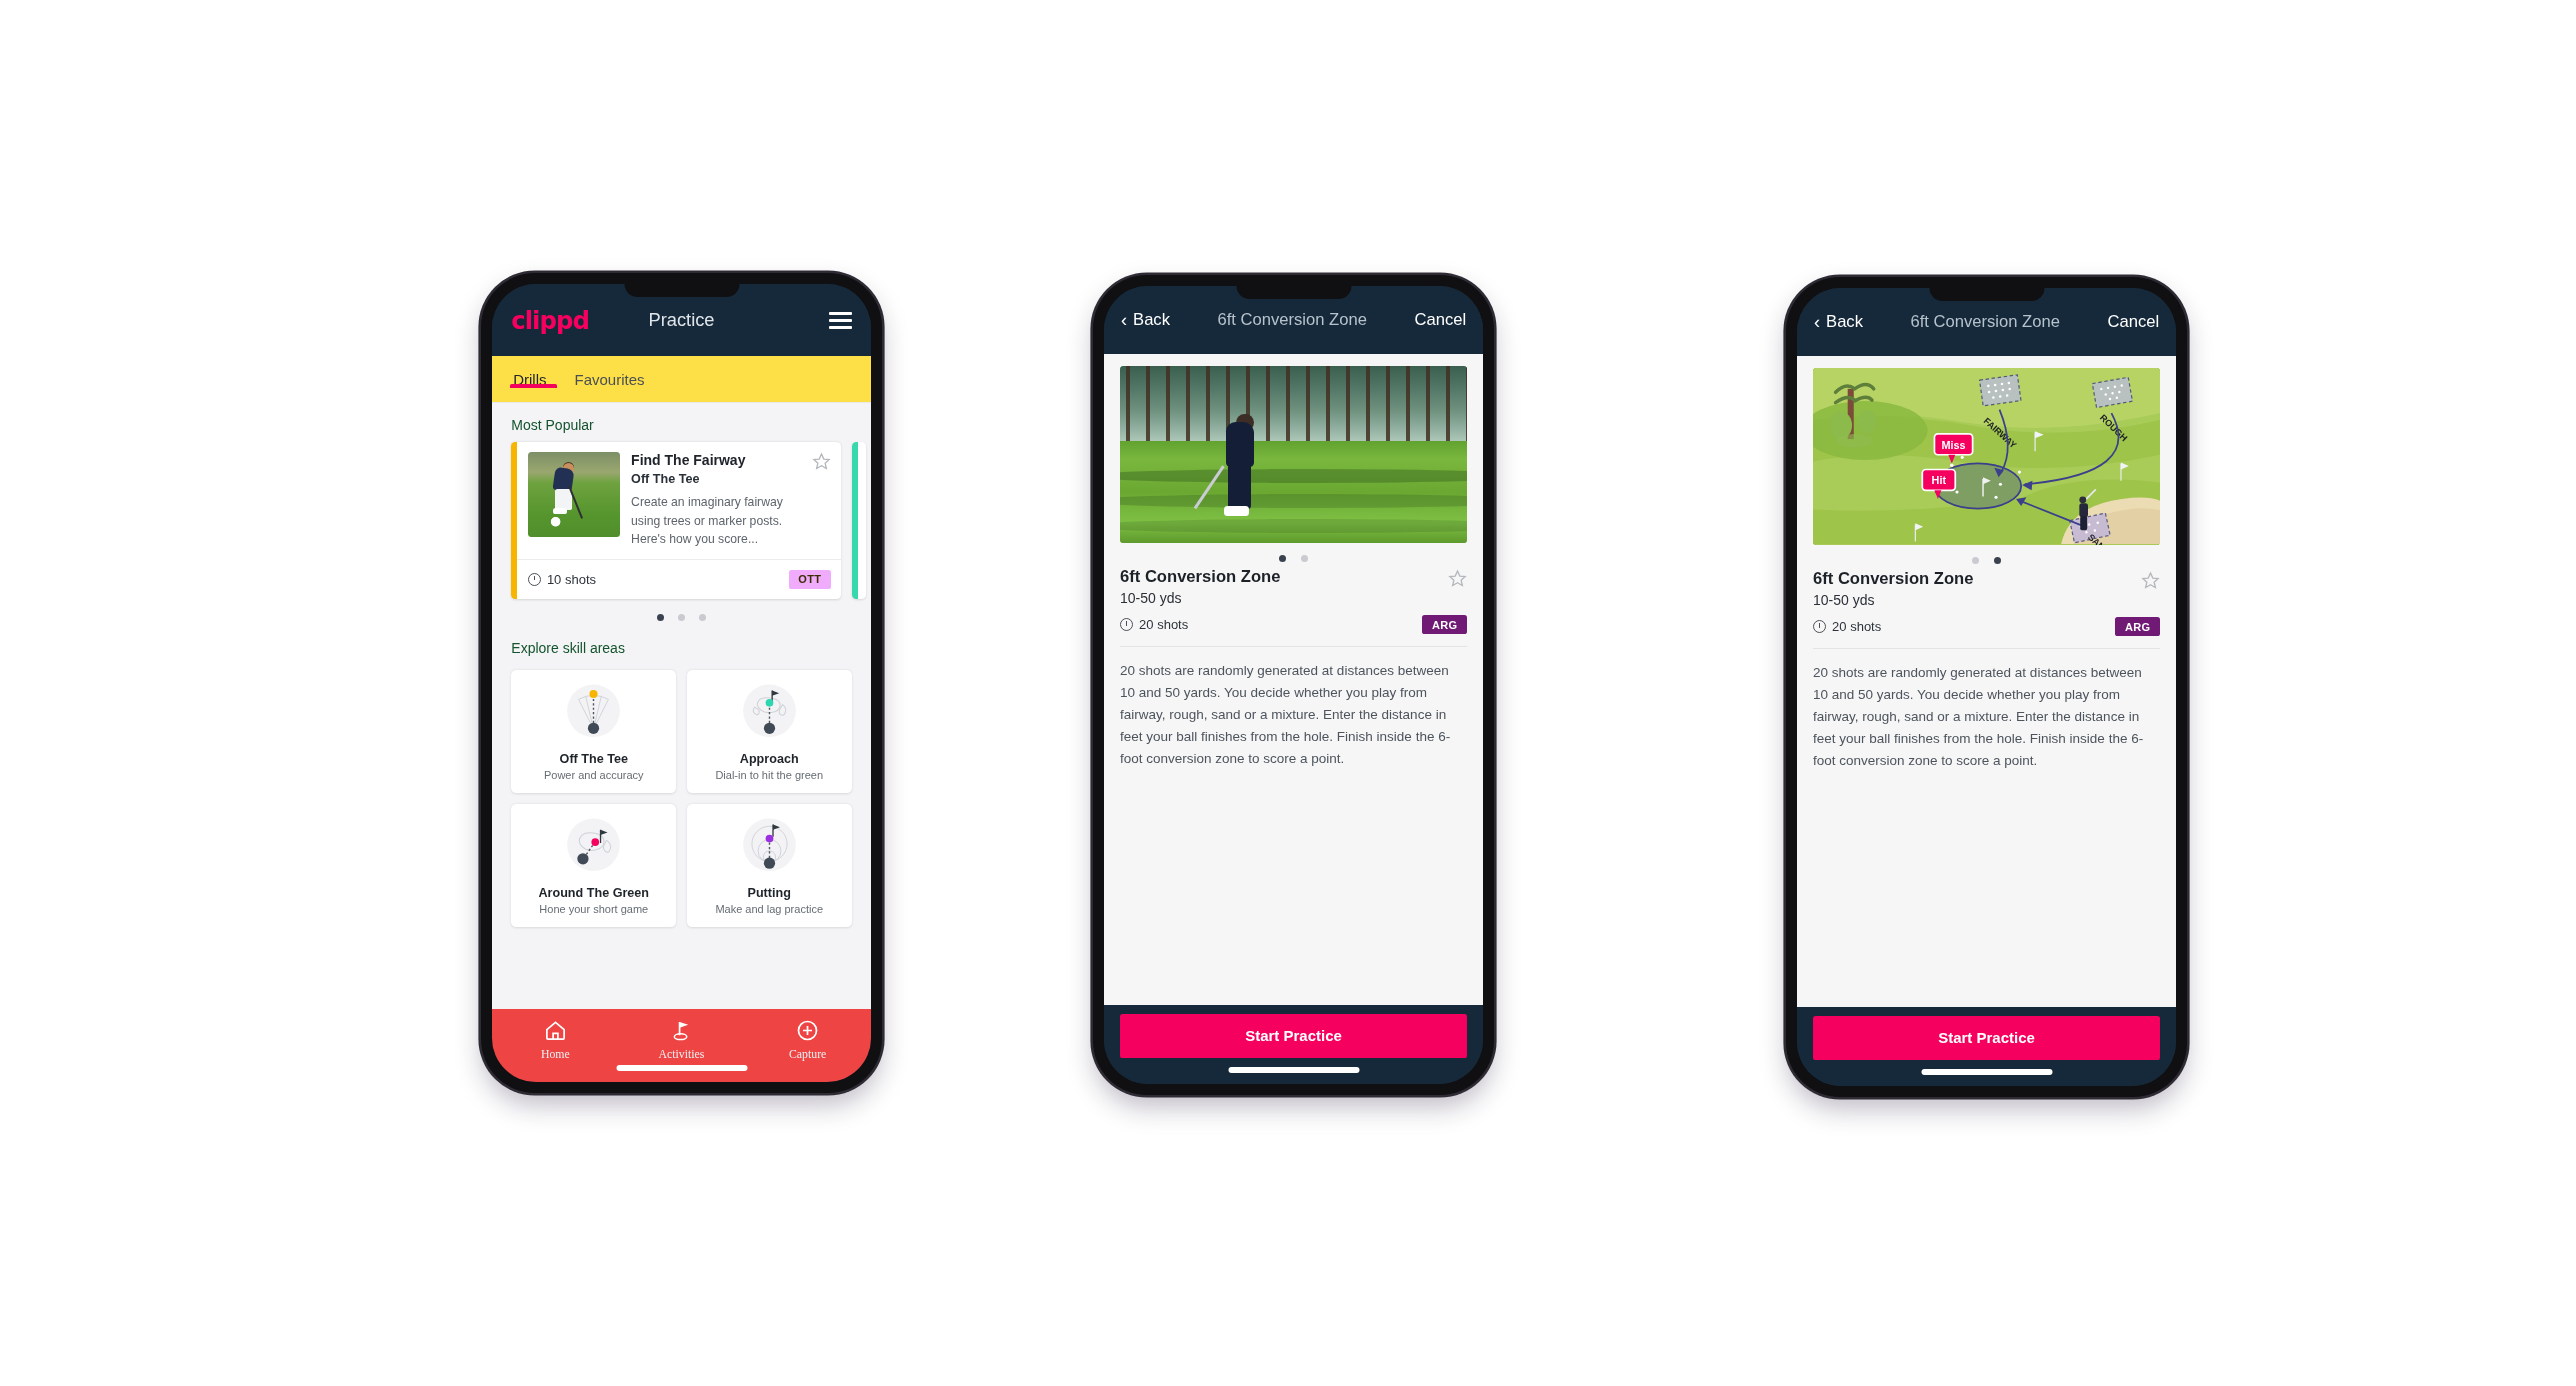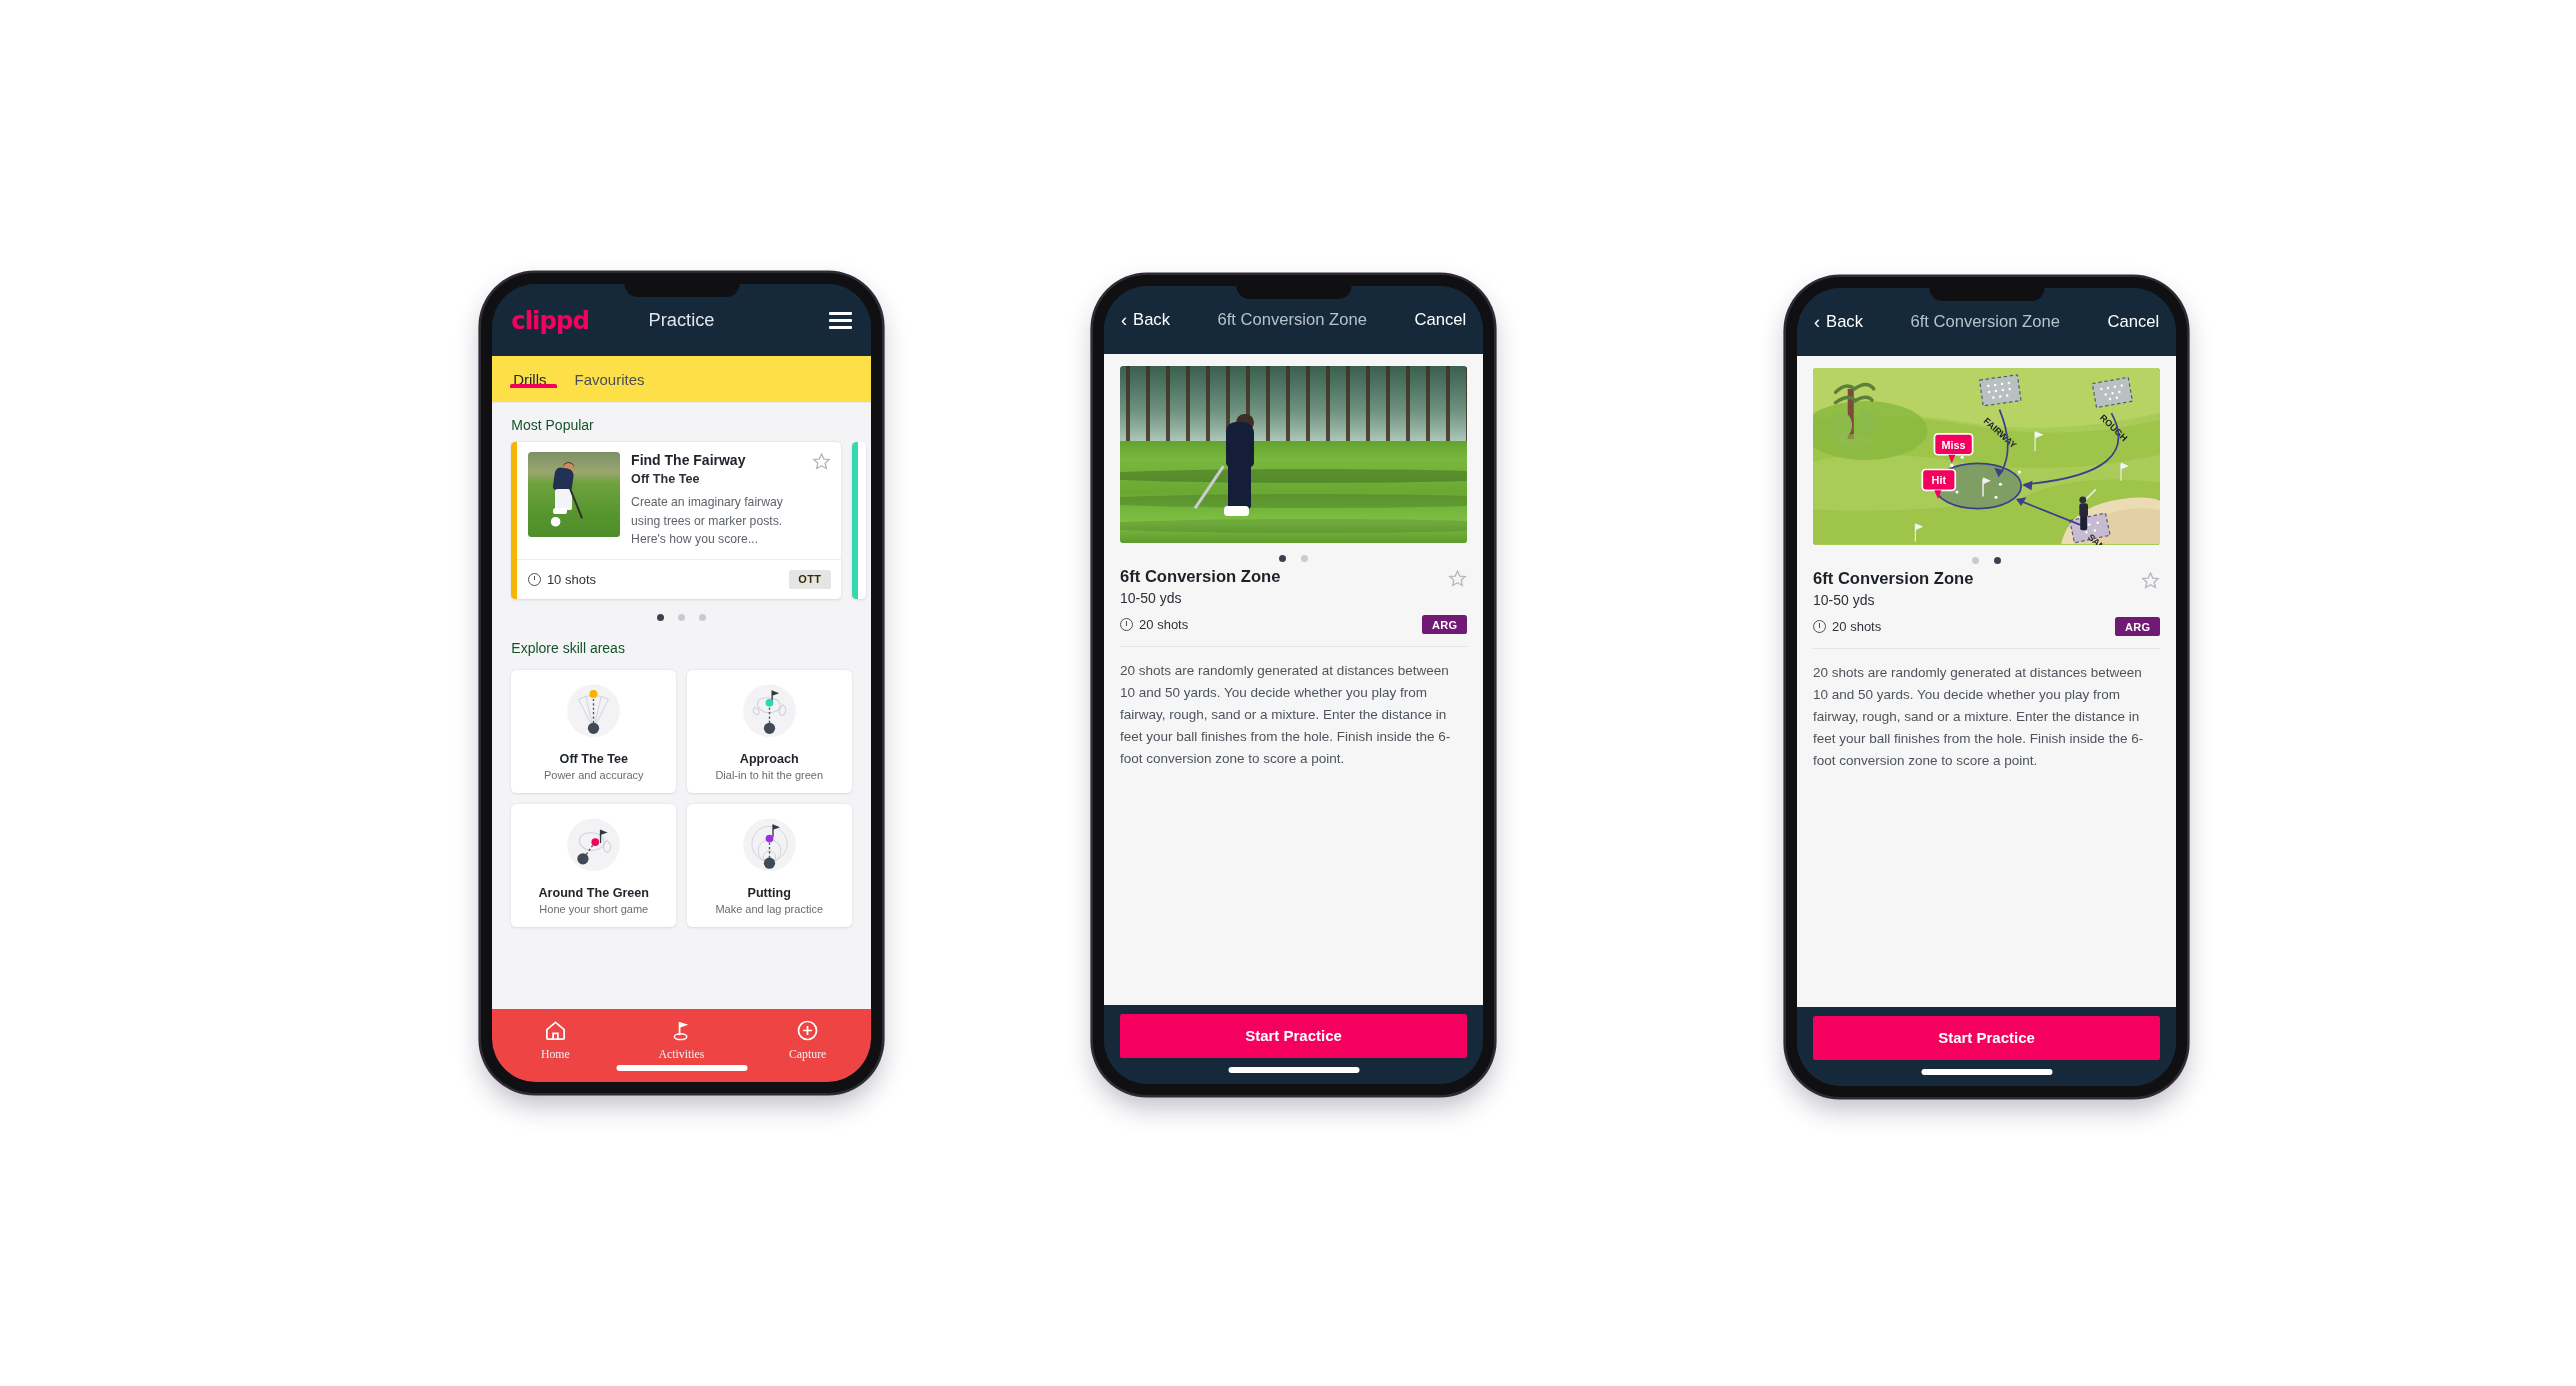--- a/index.html
+++ b/index.html
@@ -123,21 +123,21 @@
     border-top: 0.9px solid #ececef; height: 40px;
     display: flex; align-items: center; padding: 0 10.5px; gap: 5px;
   }
   .shots { font-size: 13px; color: #2d333a; display: flex; align-items: center; gap: 6.1px; }
   .clock-ico { width: 13px; height: 13px; border: 1.4px solid #4a5058; border-radius: 50%; position: relative; }
   .clock-ico::after { content:""; position:absolute; left:5.2px; top:2.2px; width:1.2px; height:4.4px; background:#4a5058; }
   .pill {
     margin-left: auto; font-size: 11px; font-weight: 700; color: #fff;
     padding: 3.5px 9.6px; border-radius: 2.6px; letter-spacing: 0.3px;
   }
-  .pill.ott { background: #e5e5e5; color: #3a2c00; }
+  .pill.ott { background: #f0abfc; color: #3a2c00; }
   .pill.arg { background: #701a75; }
 
   .dots { display: flex; justify-content: center; gap: 14px; padding: 15px 0 5.2px; }
   .dot { width: 7px; height: 7px; border-radius: 50%; background: #c9cbd0; }
   .dot.on { background: #3a4250; }
 
   .skill-grid {
     display: grid; grid-template-columns: 1fr 1fr; gap: 10.5px;
     padding: 5.2px 19px 12.2px;
   }

